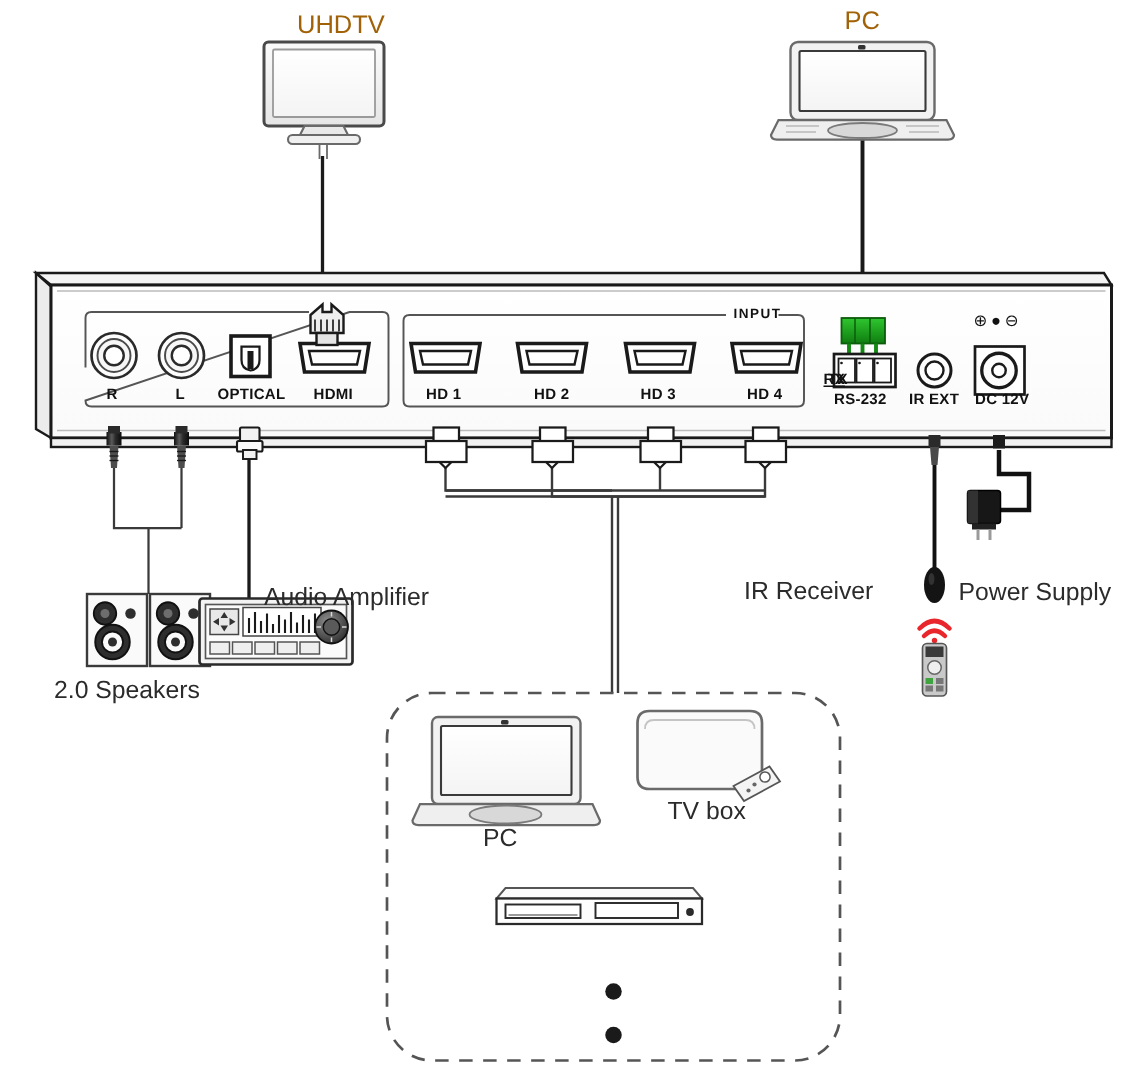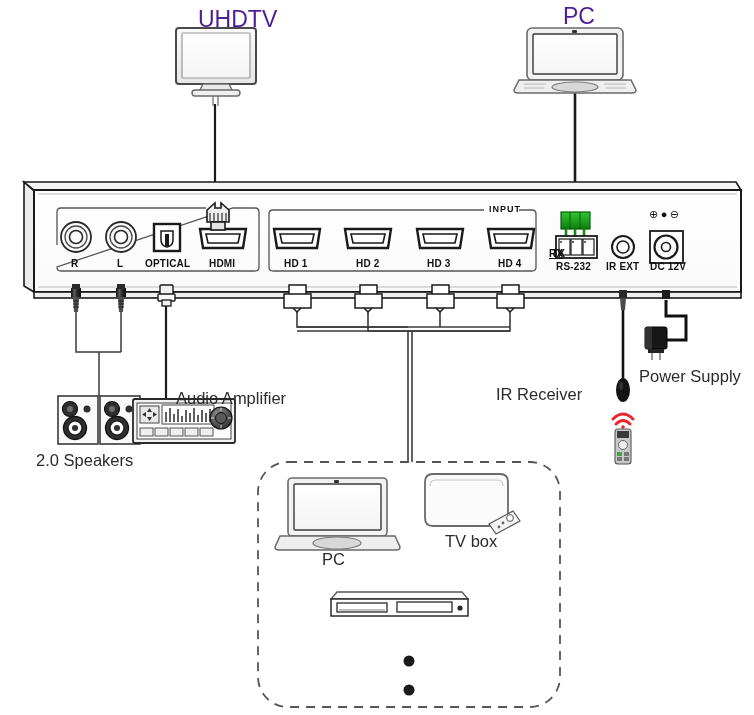--- a/index.html
+++ b/index.html
@@ -1,21 +1,21 @@
 <!DOCTYPE html>
 <html><head>
 <meta charset="utf-8">
 <style>
   html,body{margin:0;padding:0;background:#fff;}
   body{width:754px;height:715px;position:relative;overflow:hidden;
        font-family:"Liberation Sans","DejaVu Sans",sans-serif;color:#1a1a1a;}
   #stage{position:absolute;inset:0;}
   svg.layer{position:absolute;left:0;top:0;width:754px;height:715px;}
   .lbl{position:absolute;white-space:nowrap;line-height:1;}
-  .lbl-big{font-size:23px;color:#4c1d95;}
+  .lbl-big{font-size:17px;color:#a16207;}
   .lbl-port{font-size:10px;font-weight:bold;color:#111;letter-spacing:.2px;}
   .lbl-grp{font-size:9px;font-weight:bold;color:#111;letter-spacing:1px;}
   .lbl-dev{font-size:16.5px;color:#2b2b2b;}
 </style>
 </head>
 <body>
 
 <div id="stage">
 
   <svg class="layer" viewBox="0 0 754 715">
@@ -435,18 +435,18 @@
 
   <div class="lbl lbl-port" style="left:556px;top:262px;">RS-232</div>
   <div class="lbl lbl-port" style="left:606px;top:262px;">IR EXT</div>
   <div class="lbl lbl-port" style="left:650px;top:262px;">DC 12V</div>
 
   <div class="lbl" style="left:649px;top:209px;font-size:11px;letter-spacing:2.5px;color:#111;">⊕●⊖</div>
 
   <div class="lbl lbl-dev" style="left:36px;top:452px;">2.0 Speakers</div>
   <div class="lbl lbl-dev" style="left:176px;top:390px;text-align:right;">Audio Amplifier</div>
   <div class="lbl lbl-dev" style="left:496px;top:386px;">IR Receiver</div>
-  <div class="lbl lbl-dev" style="left:639px;top:368px;">Power Supply</div>
+  <div class="lbl lbl-dev" style="left:639px;top:387px;">Power Supply</div>
 
   <div class="lbl lbl-dev" style="left:322px;top:551px;">PC</div>
   <div class="lbl lbl-dev" style="left:445px;top:533px;">TV box</div>
 
 </div>
 
 </body></html>

